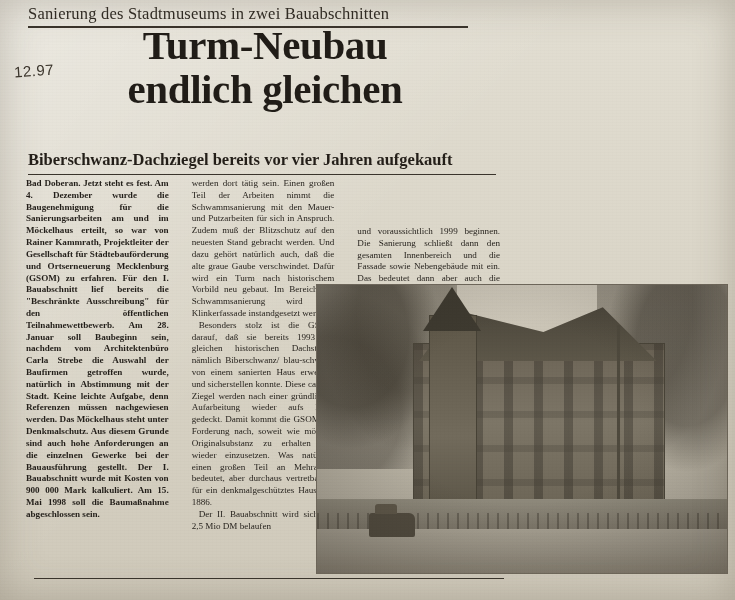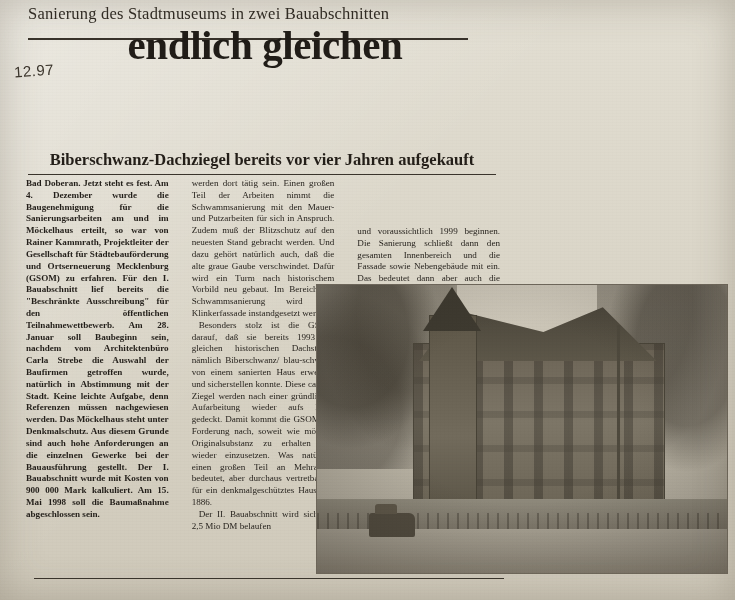--- a/index.html
+++ b/index.html
@@ -35,21 +35,21 @@
       repeating-linear-gradient(0deg, rgba(0,0,0,.03) 0 1px, rgba(255,255,255,0) 1px 3px),
       repeating-linear-gradient(90deg, rgba(0,0,0,.02) 0 1px, rgba(255,255,255,0) 1px 4px);
   }
 
   .kicker-wrap {
     position: absolute;
     left: 28px;
     top: 4px;
     width: 440px;
     border-bottom: 2px solid #3a342c;
-    padding-bottom: 14px;
+    padding-bottom: 2px;
   }
   .kicker {
     font-family: "Liberation Serif", serif;
     font-size: 16.5px;
     color: #2f2a23;
     letter-spacing: .2px;
     white-space: nowrap;
   }
 
   .handwriting {
@@ -76,21 +76,21 @@
     color: #211d18;
     letter-spacing: -0.4px;
   }
   .headline .l1, .headline .l2, .headline .l3 { display: block; }
 
   .subhead {
     position: absolute;
     left: 28px;
     top: 150px;
     width: 468px;
-    text-align: center;
+    text-align: left;
     font-family: "Liberation Serif", serif;
     font-weight: bold;
     font-size: 16.5px;
     color: #241f19;
     border-bottom: 1.5px solid #3a342c;
     padding-bottom: 4px;
   }
 
   .columns {
     position: absolute;
@@ -245,20 +245,21 @@
 
 <div class="clipping">
 
   <div class="kicker-wrap">
     <div class="kicker">Sanierung des Stadtmuseums in zwei Bauabschnitten</div>
   </div>
 
   <div class="handwriting">12.97</div>
 
   <div class="headline">
+    <span class="l2">Turm-Neubau</span>
     <span class="l3">endlich gleichen</span>
   </div>
 
   <div class="subhead">Biberschwanz-Dachziegel bereits vor vier Jahren aufgekauft</div>
 
   <div class="columns">
     <div class="col col1">
       <p class="lead">Bad Doberan. Jetzt steht es fest. Am 4. Dezember wurde die Baugenehmigung für die Sanierungsarbeiten am und im Möckelhaus erteilt, so war von Rainer Kammrath, Projektleiter der Gesellschaft für Städtebauförderung und Ortserneuerung Mecklenburg (GSOM) zu erfahren. Für den I. Bauabschnitt lief bereits die "Beschränkte Ausschreibung" für den öffentlichen Teilnahmewettbewerb. Am 28. Januar soll Baubeginn sein, nachdem vom Architektenbüro Carla Strebe die Auswahl der Baufirmen getroffen wurde, natürlich in Abstimmung mit der Stadt. Keine leichte Aufgabe, denn Referenzen müssen nachgewiesen werden. Das Möckelhaus steht unter Denkmalschutz. Aus diesem Grunde sind auch hohe Anforderungen an die einzelnen Gewerke bei der Bauausführung gestellt. Der I. Bauabschnitt wurde mit Kosten von 900 000 Mark kalkuliert. Am 15. Mai 1998 soll die Baumaßnahme abgeschlossen sein.</p>
     </div>
     <div class="col col2">

